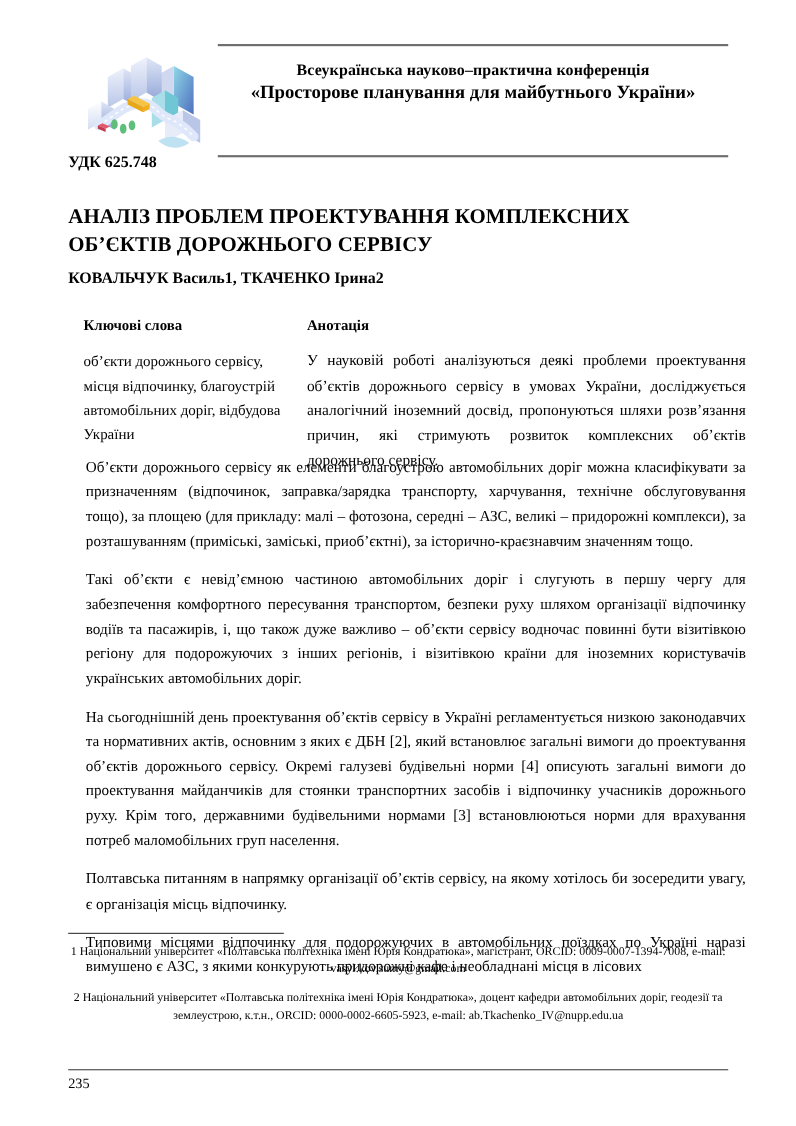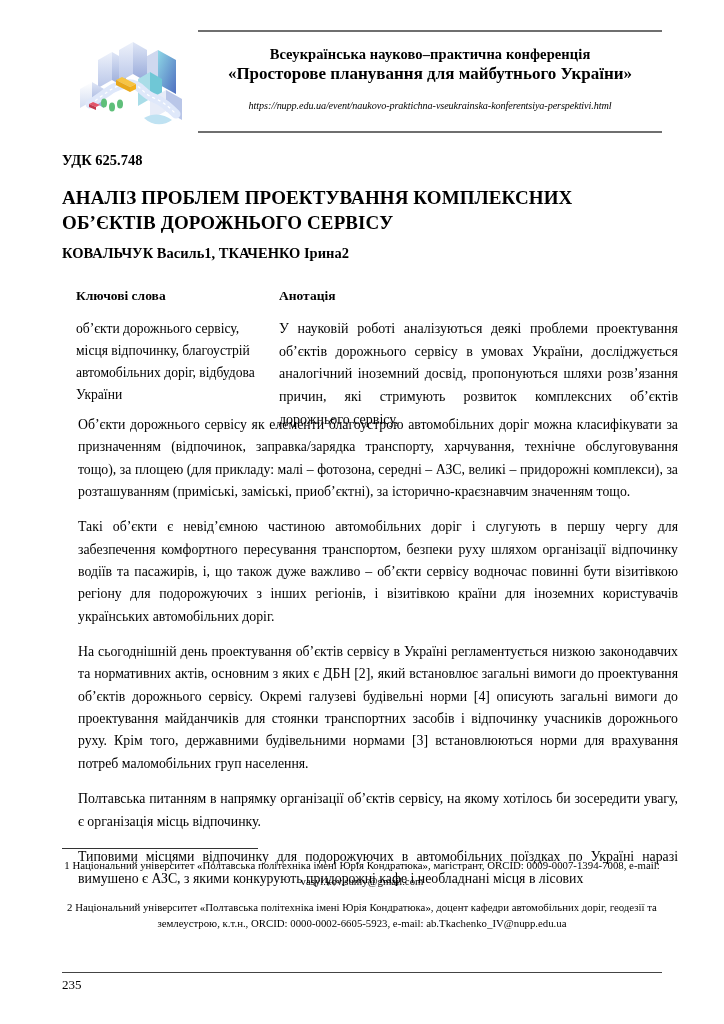--- a/index.html
+++ b/index.html
@@ -19,21 +19,21 @@
   .page {
     position: absolute;
     inset: 0;
     padding: 0;
   }
 
   
   .masthead {
     position: absolute;
     left: 0;
-    top: 26px;
+    top: 36px;
     width: 608px;
     height: 120px;
   }
   .logo {
     position: absolute;
     left: 72px;
     top: 6px;
     width: 122px;
     height: 108px;
   }
@@ -67,21 +67,21 @@
     font-style: italic;
     font-size: 10.2px;
     margin-top: 15px;
     letter-spacing: -0.1px;
   }
 
   
   .udc {
     position: absolute;
     left: 62px;
-    top: 152px;
+    top: 140px;
     font-weight: bold;
     font-size: 14.5px;
   }
 
   
   .title-block {
     position: absolute;
     left: 62px;
     top: 185px;
     width: 600px;
@@ -247,21 +247,20 @@
           <ellipse cx="48" cy="72" rx="3" ry="4.5"></ellipse>
         </g>
 
         <path d="M72,86 C82,80 92,82 100,88 C92,94 80,94 72,86 Z" fill="#bfe2f2"></path>
       </svg>
     </div>
 
     <div class="header-box">
       <div class="conf-line1">Всеукраїнська науково–практична конференція</div>
       <div class="conf-line2">«Просторове планування для майбутнього України»</div>
-      <div class="conf-url">https://nupp.edu.ua/event/naukovo-praktichna-vseukrainska-konferentsiya-perspektivi.html</div>
     </div>
   </div>
 
   <div class="udc">УДК 625.748</div>
 
   <div class="title-block">
     <div class="doc-title">
       <div>АНАЛІЗ ПРОБЛЕМ ПРОЕКТУВАННЯ КОМПЛЕКСНИХ</div>
       <div>ОБ’ЄКТІВ ДОРОЖНЬОГО СЕРВІСУ</div>
     </div>

